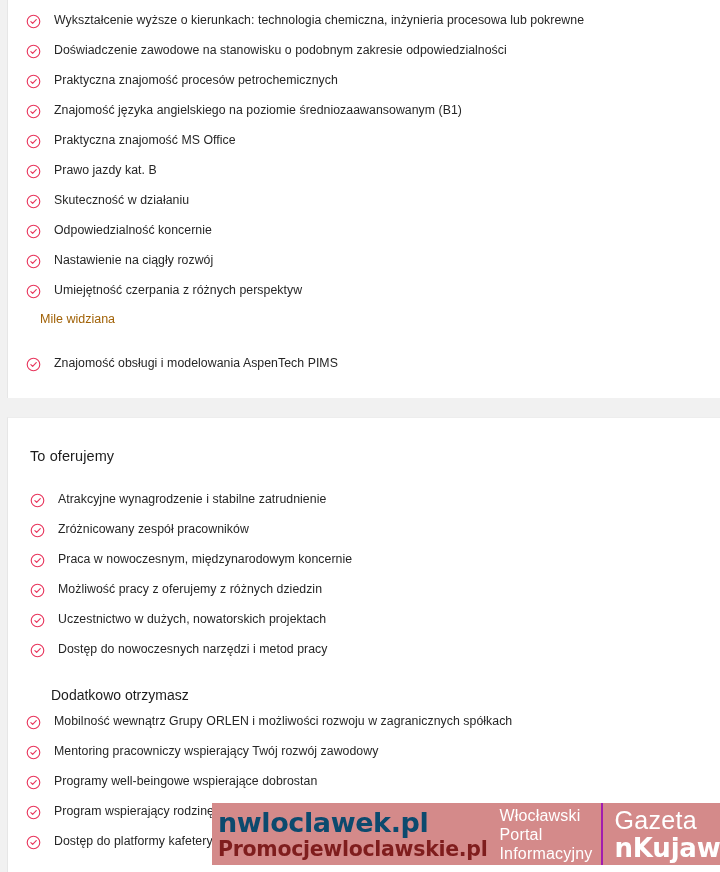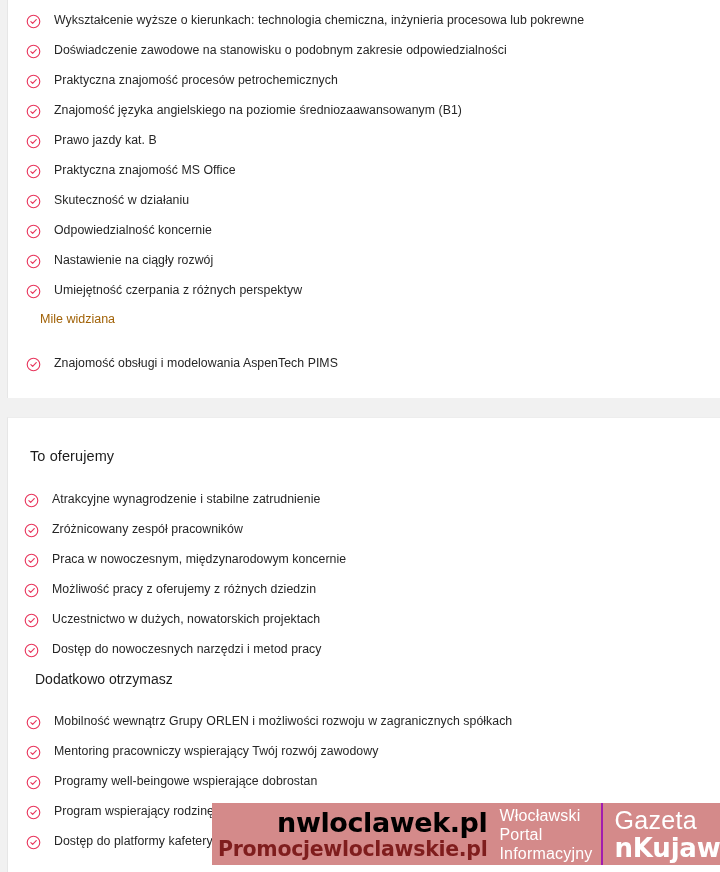--- a/index.html
+++ b/index.html
@@ -60,21 +60,21 @@
   .sub-title {
     font-size: 12.5px;
     color: #a16207;
     font-weight: 400;
     margin: 0;
   }
   .sub-title-lg {
     font-size: 14px;
     color: #1c1c1c;
     font-weight: 400;
-    margin: 0;
+    margin: 16px;
   }
 
   
   .check-list {
     list-style: none;
     margin: 0;
     padding: 0;
   }
   .check-item {
     display: flex;
@@ -120,21 +120,21 @@
     left: 26px;
     top: 356px;
   }
   .offer-title {
     position: absolute;
     left: 30px;
     top: 448px;
   }
   .offer-list {
     position: absolute;
-    left: 24px;
+    left: 30px;
     top: 492px;
     text-align: right;
   }
   .offer-sub {
     position: absolute;
     left: 35px;
     top: 671px;
   }
   .offer-list-2 {
     position: absolute;
@@ -158,24 +158,23 @@
     display: flex;
     flex-direction: column;
     justify-content: center;
     padding-left: 6px;
     padding-right: 4px;
   }
   .wm-line1 {
     font-family: "DejaVu Sans", sans-serif;
     font-weight: bold;
     font-size: 27px;
-    color: #000000;
+    color: #0c4a6e;
     letter-spacing: -0.4px;
     line-height: 29px;
-    text-align: right;
   }
   .wm-line2 {
     font-family: "DejaVu Sans", sans-serif;
     font-weight: bold;
     font-size: 20.5px;
     color: #7f1d1d;
     letter-spacing: -0.3px;
     line-height: 24px;
   }
   .wm-mid {
@@ -282,30 +281,30 @@
       </span>
       <span class="check-text">Znajomość języka angielskiego na poziomie średniozaawansowanym (B1)</span>
     </li>
     <li class="check-item">
       <span class="check-icon">
         <svg viewBox="0 0 16 16">
             <circle cx="8" cy="8" r="6.7" fill="none" stroke="#e8365d" stroke-width="1.2"></circle>
             <path d="M5.2 8.1 L7.1 10.0 L10.9 5.9" fill="none" stroke="#e8365d" stroke-width="1.2" stroke-linecap="round" stroke-linejoin="round"></path>
           </svg>
       </span>
+      <span class="check-text">Praktyczna znajomość MS Office</span>
+    </li>
+    <li class="check-item">
+      <span class="check-icon">
+        <svg viewBox="0 0 16 16">
+            <circle cx="8" cy="8" r="6.7" fill="none" stroke="#e8365d" stroke-width="1.2"></circle>
+            <path d="M5.2 8.1 L7.1 10.0 L10.9 5.9" fill="none" stroke="#e8365d" stroke-width="1.2" stroke-linecap="round" stroke-linejoin="round"></path>
+          </svg>
+      </span>
       <span class="check-text">Prawo jazdy kat. B</span>
-    </li>
-    <li class="check-item">
-      <span class="check-icon">
-        <svg viewBox="0 0 16 16">
-            <circle cx="8" cy="8" r="6.7" fill="none" stroke="#e8365d" stroke-width="1.2"></circle>
-            <path d="M5.2 8.1 L7.1 10.0 L10.9 5.9" fill="none" stroke="#e8365d" stroke-width="1.2" stroke-linecap="round" stroke-linejoin="round"></path>
-          </svg>
-      </span>
-      <span class="check-text">Praktyczna znajomość MS Office</span>
     </li>
     <li class="check-item">
       <span class="check-icon">
         <svg viewBox="0 0 16 16">
             <circle cx="8" cy="8" r="6.7" fill="none" stroke="#e8365d" stroke-width="1.2"></circle>
             <path d="M5.2 8.1 L7.1 10.0 L10.9 5.9" fill="none" stroke="#e8365d" stroke-width="1.2" stroke-linecap="round" stroke-linejoin="round"></path>
           </svg>
       </span>
       <span class="check-text">Skuteczność w działaniu</span>
     </li>

